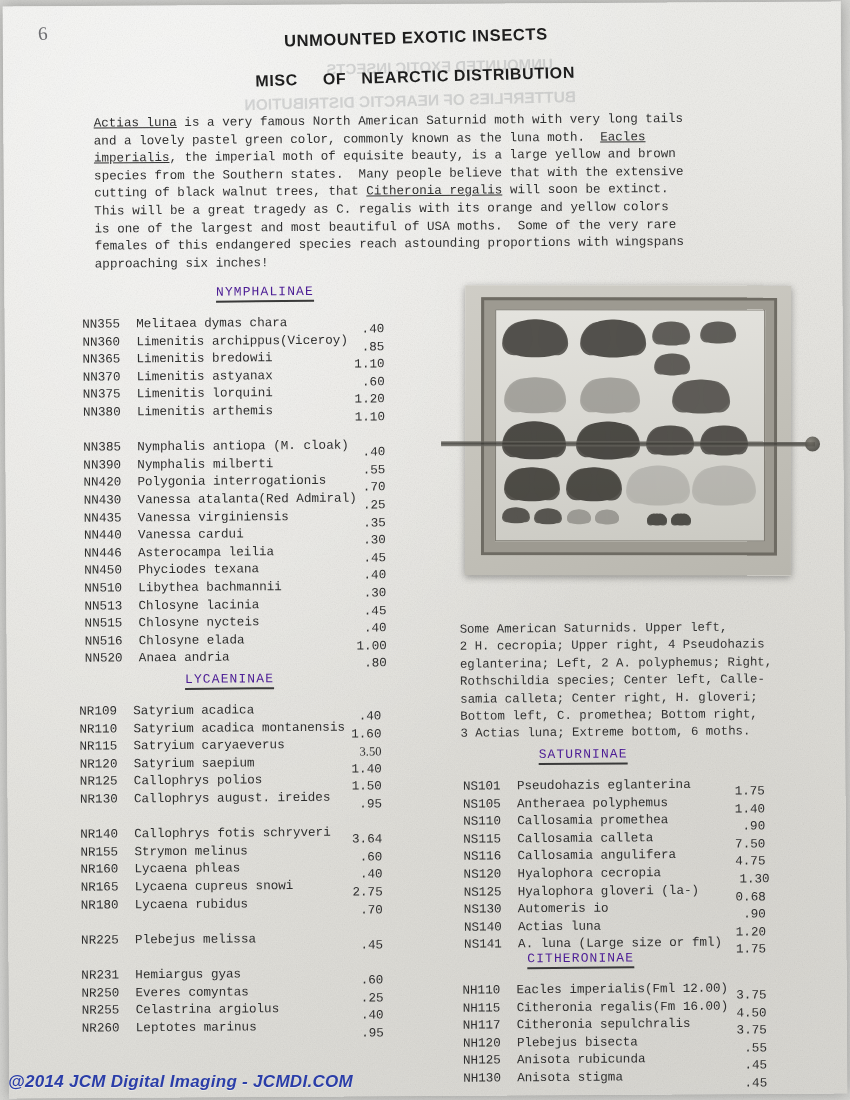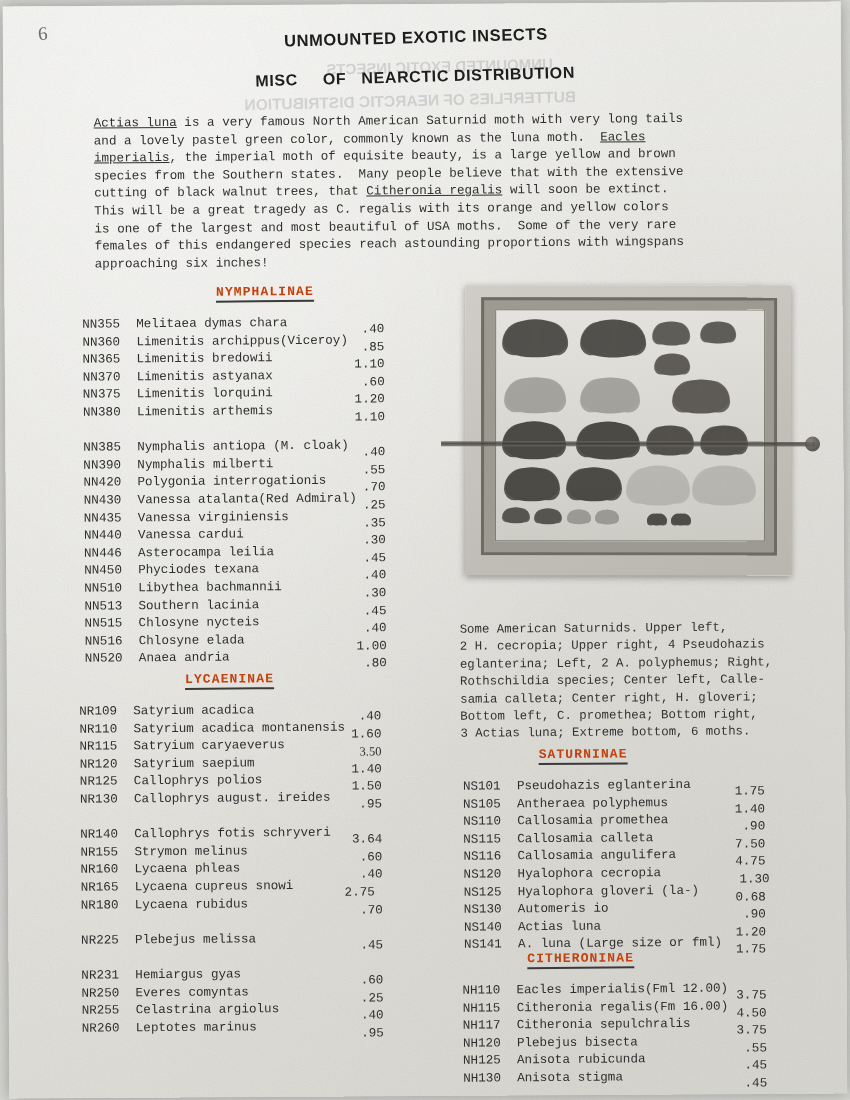--- a/index.html
+++ b/index.html
@@ -89,22 +89,22 @@
     font-size: 12.6px;
     line-height: 17.6px;
     color: #313131;
     white-space: pre;
   }
   #para .u { text-decoration: underline; }
   
   .sect {
     position: absolute;
     font-size: 13px;
-    font-weight: bold;
-    color: #c2410c;
+    font-weight: normal;
+    color: #4c1d95;
     letter-spacing: 1.1px;
     white-space: pre;
   }
   .sect::after {
     content: "";
     display: block;
     height: 2px;
     margin-top: 1px;
     background: #3a3a3a;
   }
@@ -287,38 +287,38 @@
           <div class="gap"></div>
           <div class="row"><span class="code">NN385</span><span class="name">Nymphalis antiopa (M. cloak)</span><span class="price" style="left: 256px; top: 7px;">.40</span></div>
           <div class="row"><span class="code">NN390</span><span class="name">Nymphalis milberti</span><span class="price" style="left: 256px; top: 7px;">.55</span></div>
           <div class="row"><span class="code">NN420</span><span class="name">Polygonia interrogationis</span><span class="price" style="left: 256px; top: 7px;">.70</span></div>
           <div class="row"><span class="code">NN430</span><span class="name">Vanessa atalanta(Red Admiral)</span><span class="price" style="left: 256px; top: 7px;">.25</span></div>
           <div class="row"><span class="code">NN435</span><span class="name">Vanessa virginiensis</span><span class="price" style="left: 256px; top: 7px;">.35</span></div>
           <div class="row"><span class="code">NN440</span><span class="name">Vanessa cardui</span><span class="price" style="left: 256px; top: 7px;">.30</span></div>
           <div class="row"><span class="code">NN446</span><span class="name">Asterocampa leilia</span><span class="price" style="left: 256px; top: 7px;">.45</span></div>
           <div class="row"><span class="code">NN450</span><span class="name">Phyciodes texana</span><span class="price" style="left: 256px; top: 7px;">.40</span></div>
           <div class="row"><span class="code">NN510</span><span class="name">Libythea bachmannii</span><span class="price" style="left: 256px; top: 7px;">.30</span></div>
-          <div class="row"><span class="code">NN513</span><span class="name">Southern lacinia</span><span class="price" style="left: 256px; top: 7px;">.45</span></div>
+          <div class="row"><span class="code">NN513</span><span class="name">Chlosyne lacinia</span><span class="price" style="left: 256px; top: 7px;">.45</span></div>
           <div class="row"><span class="code">NN515</span><span class="name">Chlosyne nycteis</span><span class="price" style="left: 256px; top: 7px;">.40</span></div>
           <div class="row"><span class="code">NN516</span><span class="name">Chlosyne elada</span><span class="price" style="left: 256px; top: 7px;">1.00</span></div>
           <div class="row"><span class="code">NN520</span><span class="name">Anaea andria</span><span class="price" style="left: 256px; top: 7px;">.80</span></div>
         </div>
         <div class="sect" style="left: 184px; top: 670px;">LYCAENINAE</div>
         <div class="list" style="left: 78px; top: 702px;">
           <div class="row"><span class="code">NR109</span><span class="name">Satyrium acadica</span><span class="price" style="left: 256px; top: 7px;">.40</span></div>
           <div class="row"><span class="code">NR110</span><span class="name">Satyrium acadica montanensis</span><span class="price" style="left: 256px; top: 7px;">1.60</span></div>
           <div class="row"><span class="code">NR115</span><span class="name">Satryium caryaeverus</span><span class="price" style="left: 256px; top: 7px; font-family: Liberation Serif, serif;">3.50</span></div>
           <div class="row"><span class="code">NR120</span><span class="name">Satyrium saepium</span><span class="price" style="left: 256px; top: 7px;">1.40</span></div>
           <div class="row"><span class="code">NR125</span><span class="name">Callophrys polios</span><span class="price" style="left: 256px; top: 7px;">1.50</span></div>
           <div class="row"><span class="code">NR130</span><span class="name">Callophrys august. ireides</span><span class="price" style="left: 256px; top: 7px;">.95</span></div>
           <div class="gap"></div>
           <div class="row"><span class="code">NR140</span><span class="name">Callophrys fotis schryveri</span><span class="price" style="left: 256px; top: 7px;">3.64</span></div>
           <div class="row"><span class="code">NR155</span><span class="name">Strymon melinus</span><span class="price" style="left: 256px; top: 7px;">.60</span></div>
           <div class="row"><span class="code">NR160</span><span class="name">Lycaena phleas</span><span class="price" style="left: 256px; top: 7px;">.40</span></div>
-          <div class="row"><span class="code">NR165</span><span class="name">Lycaena cupreus snowi</span><span class="price" style="left: 256px; top: 7px; text-align: center;">2.75</span></div>
+          <div class="row"><span class="code">NR165</span><span class="name">Lycaena cupreus snowi</span><span class="price" style="left: 256px; top: 7px;">2.75</span></div>
           <div class="row"><span class="code">NR180</span><span class="name">Lycaena rubidus</span><span class="price" style="left: 256px; top: 7px;">.70</span></div>
           <div class="gap"></div>
           <div class="row"><span class="code">NR225</span><span class="name">Plebejus melissa</span><span class="price" style="left: 256px; top: 7px;">.45</span></div>
           <div class="gap"></div>
           <div class="row"><span class="code">NR231</span><span class="name">Hemiargus gyas</span><span class="price" style="left: 256px; top: 7px;">.60</span></div>
           <div class="row"><span class="code">NR250</span><span class="name">Everes comyntas</span><span class="price" style="left: 256px; top: 7px;">.25</span></div>
           <div class="row"><span class="code">NR255</span><span class="name">Celastrina argiolus</span><span class="price" style="left: 256px; top: 7px;">.40</span></div>
           <div class="row"><span class="code">NR260</span><span class="name">Leptotes marinus</span><span class="price" style="left: 256px; top: 7px;">.95</span></div>
         </div>
         <div class="sect" style="left: 537px; top: 748px;">SATURNINAE</div>
@@ -340,13 +340,14 @@
           <div class="row"><span class="code">NH115</span><span class="name">Citheronia regalis(Fm 16.00)</span><span class="price" style="left: 258px; top: 7px;">4.50</span></div>
           <div class="row"><span class="code">NH117</span><span class="name">Citheronia sepulchralis</span><span class="price" style="left: 258px; top: 7px;">3.75</span></div>
           <div class="row"><span class="code">NH120</span><span class="name">Plebejus bisecta</span><span class="price" style="left: 258px; top: 7px;">.55</span></div>
           <div class="row"><span class="code">NH125</span><span class="name">Anisota rubicunda</span><span class="price" style="left: 258px; top: 7px;">.45</span></div>
           <div class="row"><span class="code">NH130</span><span class="name">Anisota stigma</span><span class="price" style="left: 258px; top: 7px;">.45</span></div>
         </div>
       </div>
 
   </div>
 
+  <div id="wm">@2014 JCM Digital Imaging - JCMDI.COM</div>
 </div>
 
 </body></html>

